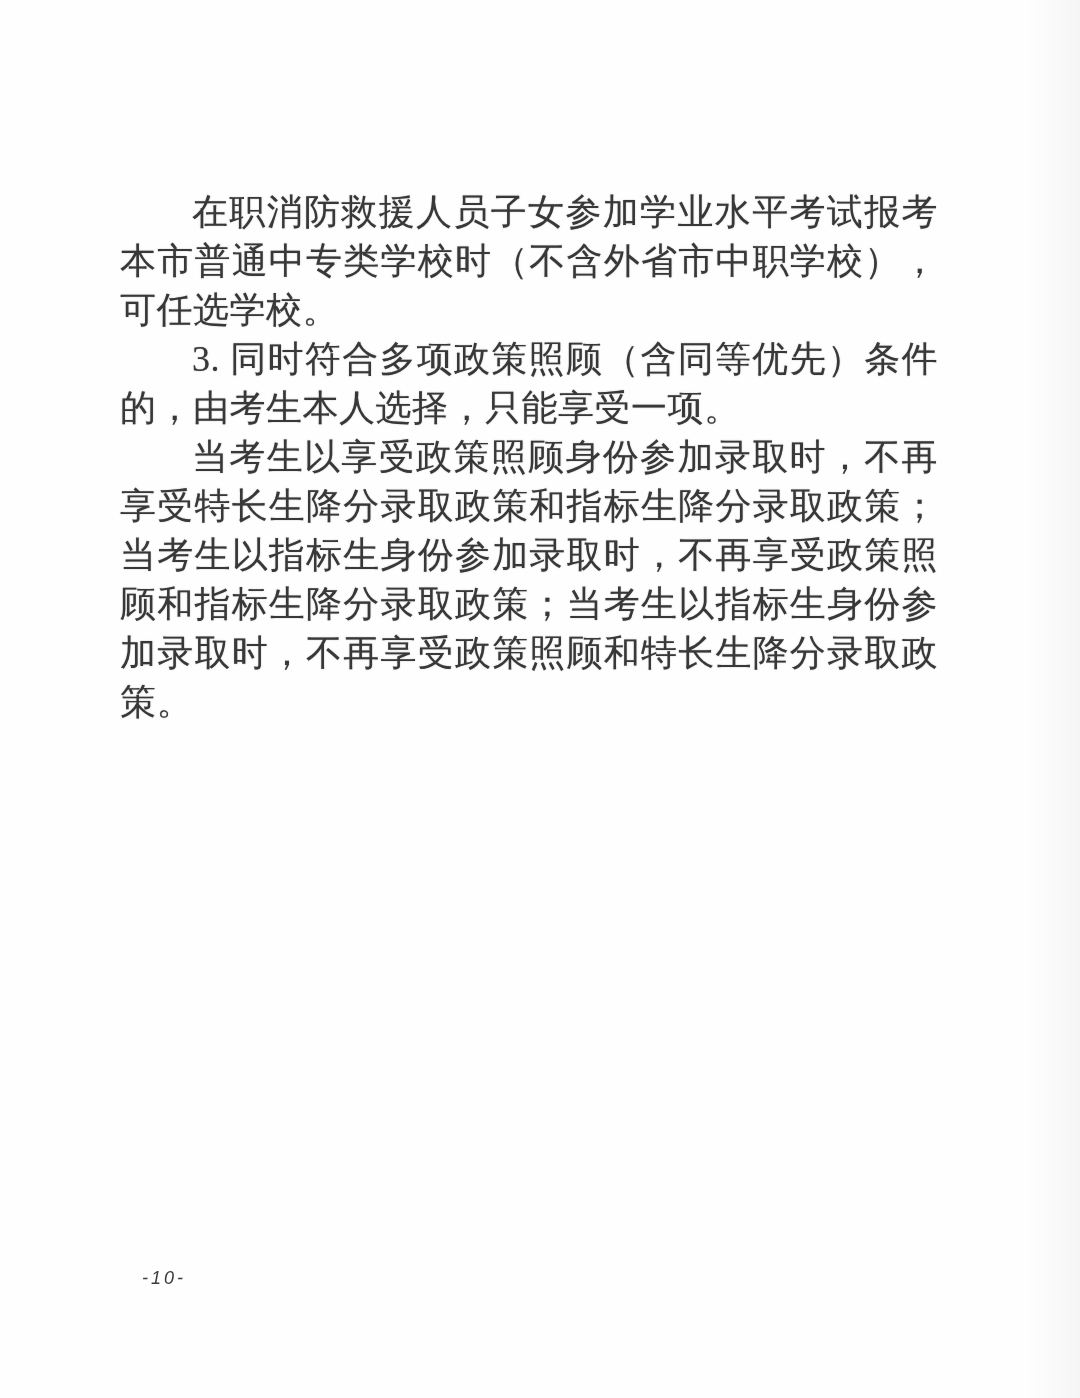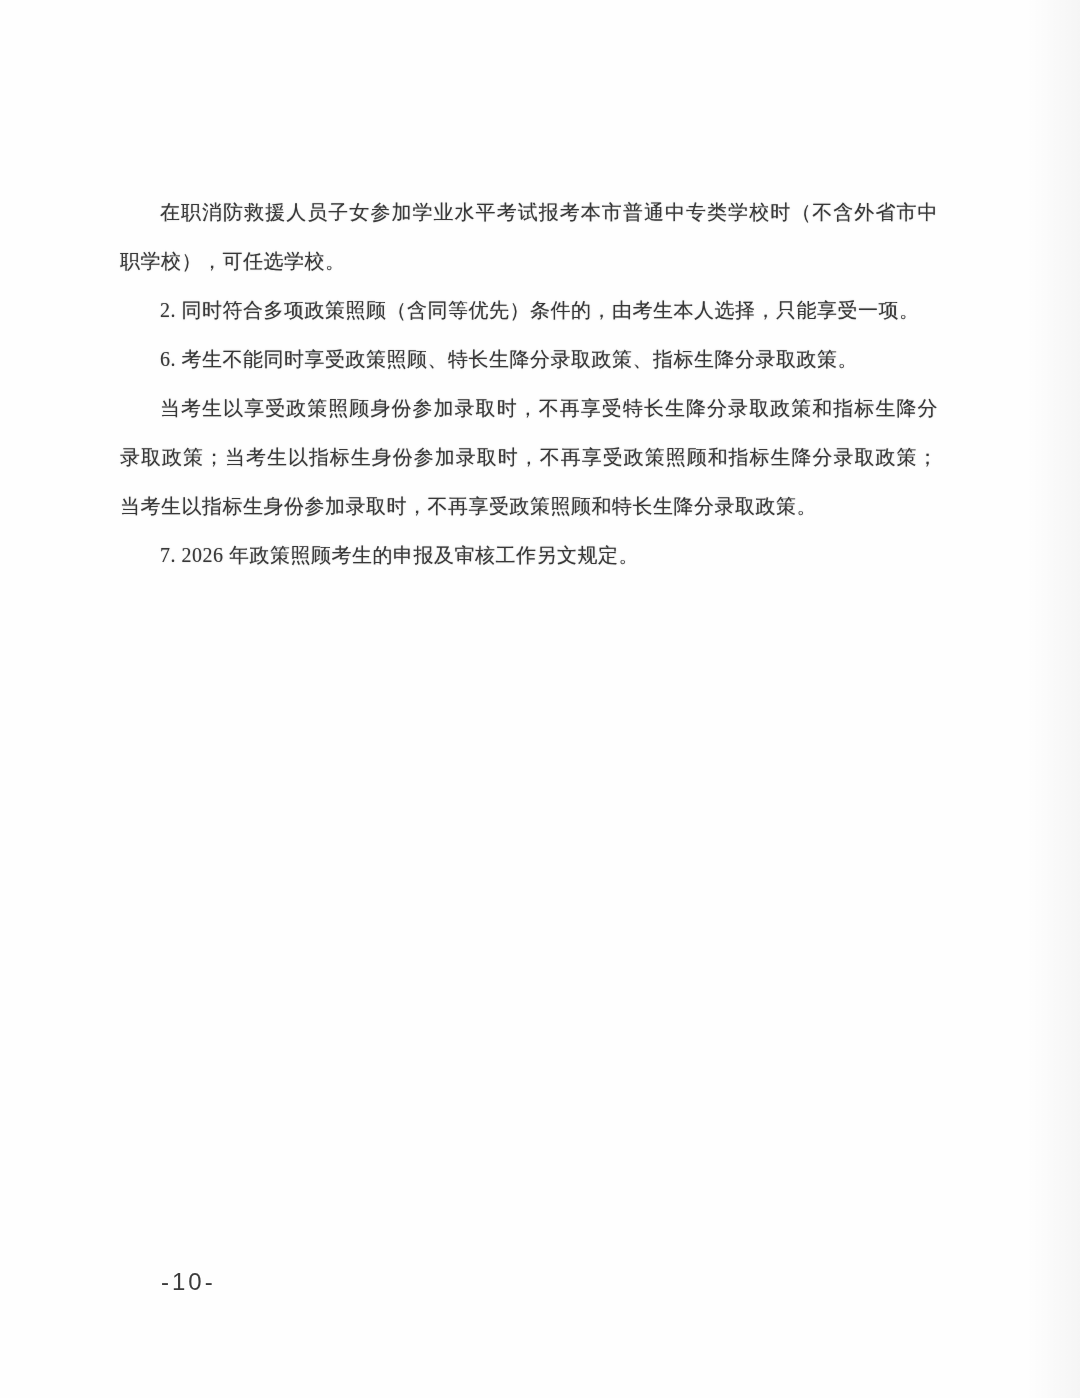--- a/index.html
+++ b/index.html
@@ -19,43 +19,42 @@
   }
   .doc-body {
     position: absolute;
     left: 120px;
     top: 188px;
     width: 818px;
   }
   .doc-body p {
     margin: 0;
     padding: 0;
-    font-size: 20px;
+    font-size: 36px;
     line-height: 49px;
     color: #383838;
     text-align: justify;
     text-indent: 2em;
     text-shadow: 0 0 1.2px rgba(70,70,70,0.55);
     letter-spacing: 0.5px;
   }
   .page-number {
     position: absolute;
-    left: 161px;
+    left: 142px;
     top: 1268px;
     font-family: "Liberation Sans", "DejaVu Sans", sans-serif;
-    font-size: 24px;
+    font-size: 18px;
     letter-spacing: 3px;
     color: #3c3c3c;
+    font-style: italic;
   }
 </style>
 </head>
 <body>
 
 <div class="page">
   <div class="doc-body">
       <p>在职消防救援人员子女参加学业水平考试报考本市普通中专类学校时（不含外省市中职学校），可任选学校。</p>
-      <p>2. 同时符合多项政策照顾（含同等优先）条件的，由考生本人选择，只能享受一项。</p>
-      <p>6. 考生不能同时享受政策照顾、特长生降分录取政策、指标生降分录取政策。</p>
+      <p>3. 同时符合多项政策照顾（含同等优先）条件的，由考生本人选择，只能享受一项。</p>
       <p>当考生以享受政策照顾身份参加录取时，不再享受特长生降分录取政策和指标生降分录取政策；当考生以指标生身份参加录取时，不再享受政策照顾和指标生降分录取政策；当考生以指标生身份参加录取时，不再享受政策照顾和特长生降分录取政策。</p>
-      <p>7. 2026 年政策照顾考生的申报及审核工作另文规定。</p>
     </div>
   <div class="page-number">-10-</div>
 </div>
 
 </body></html>

